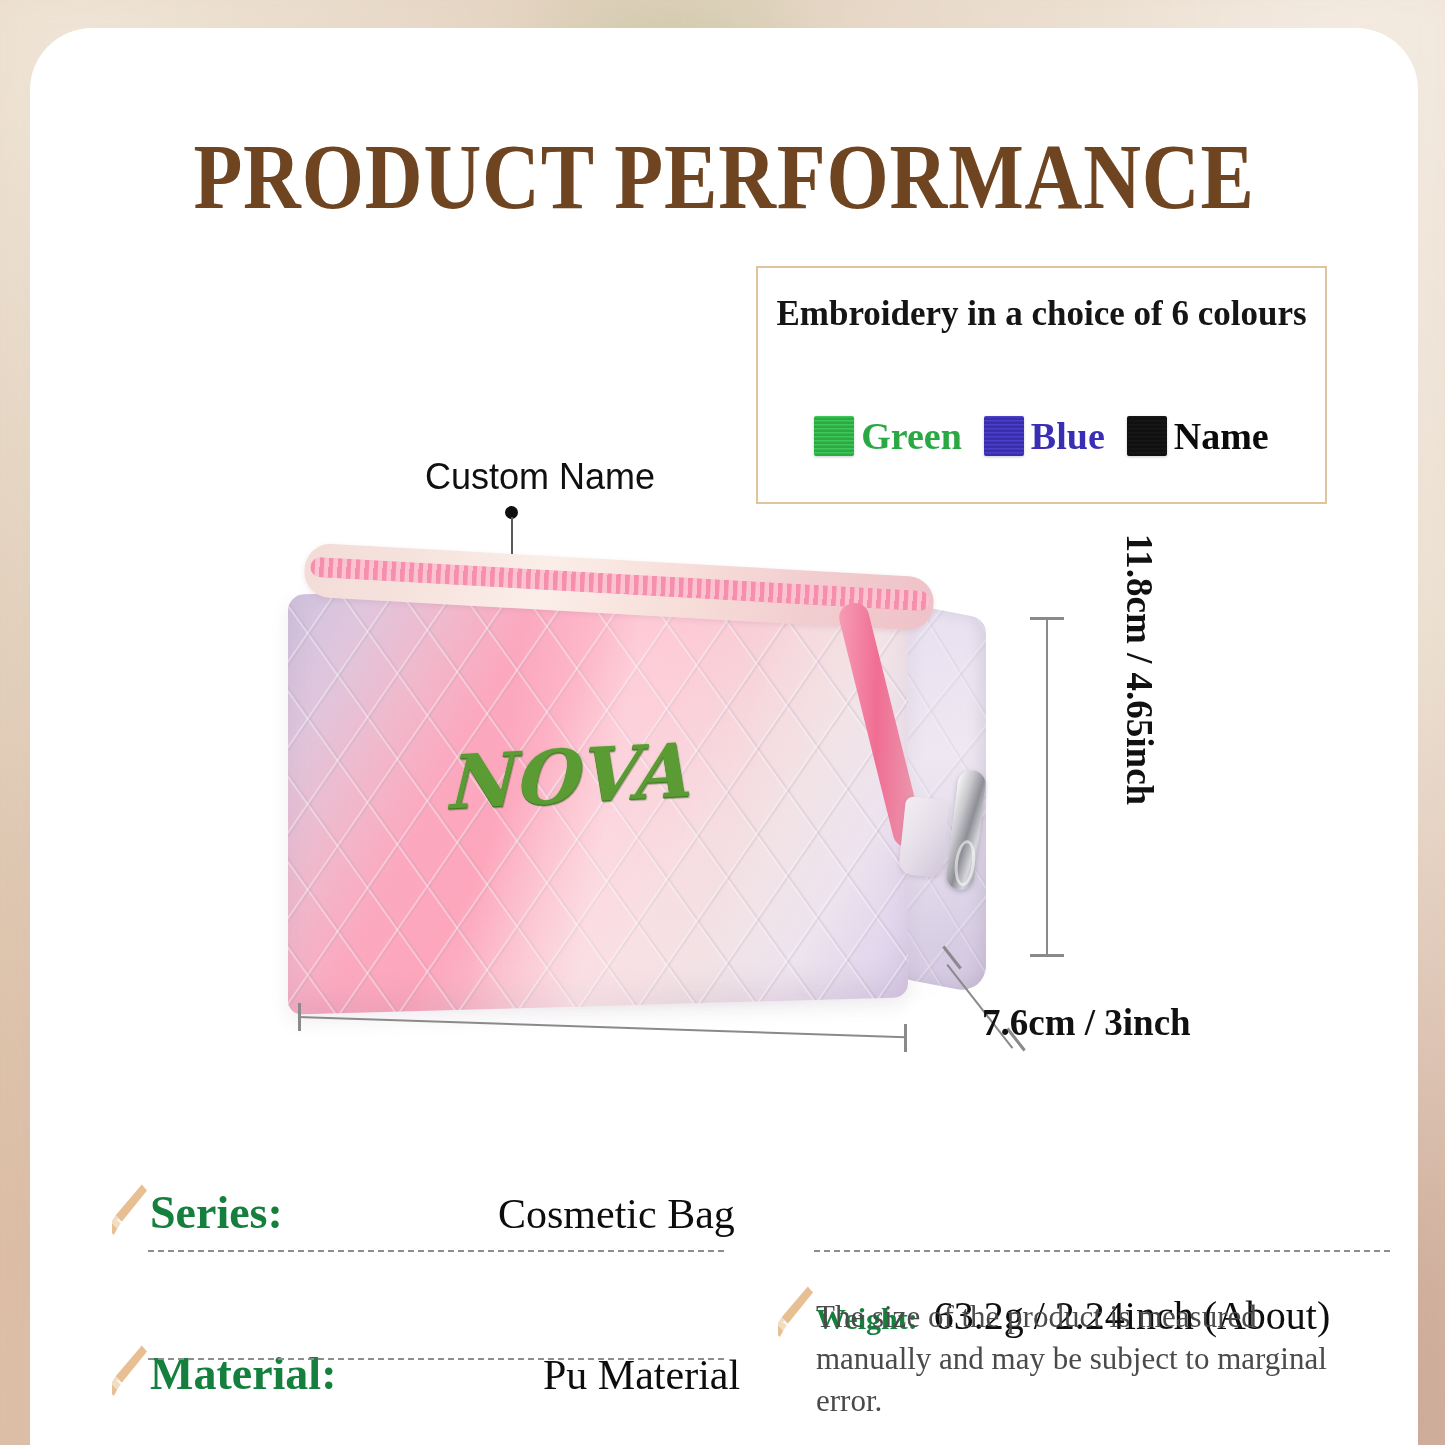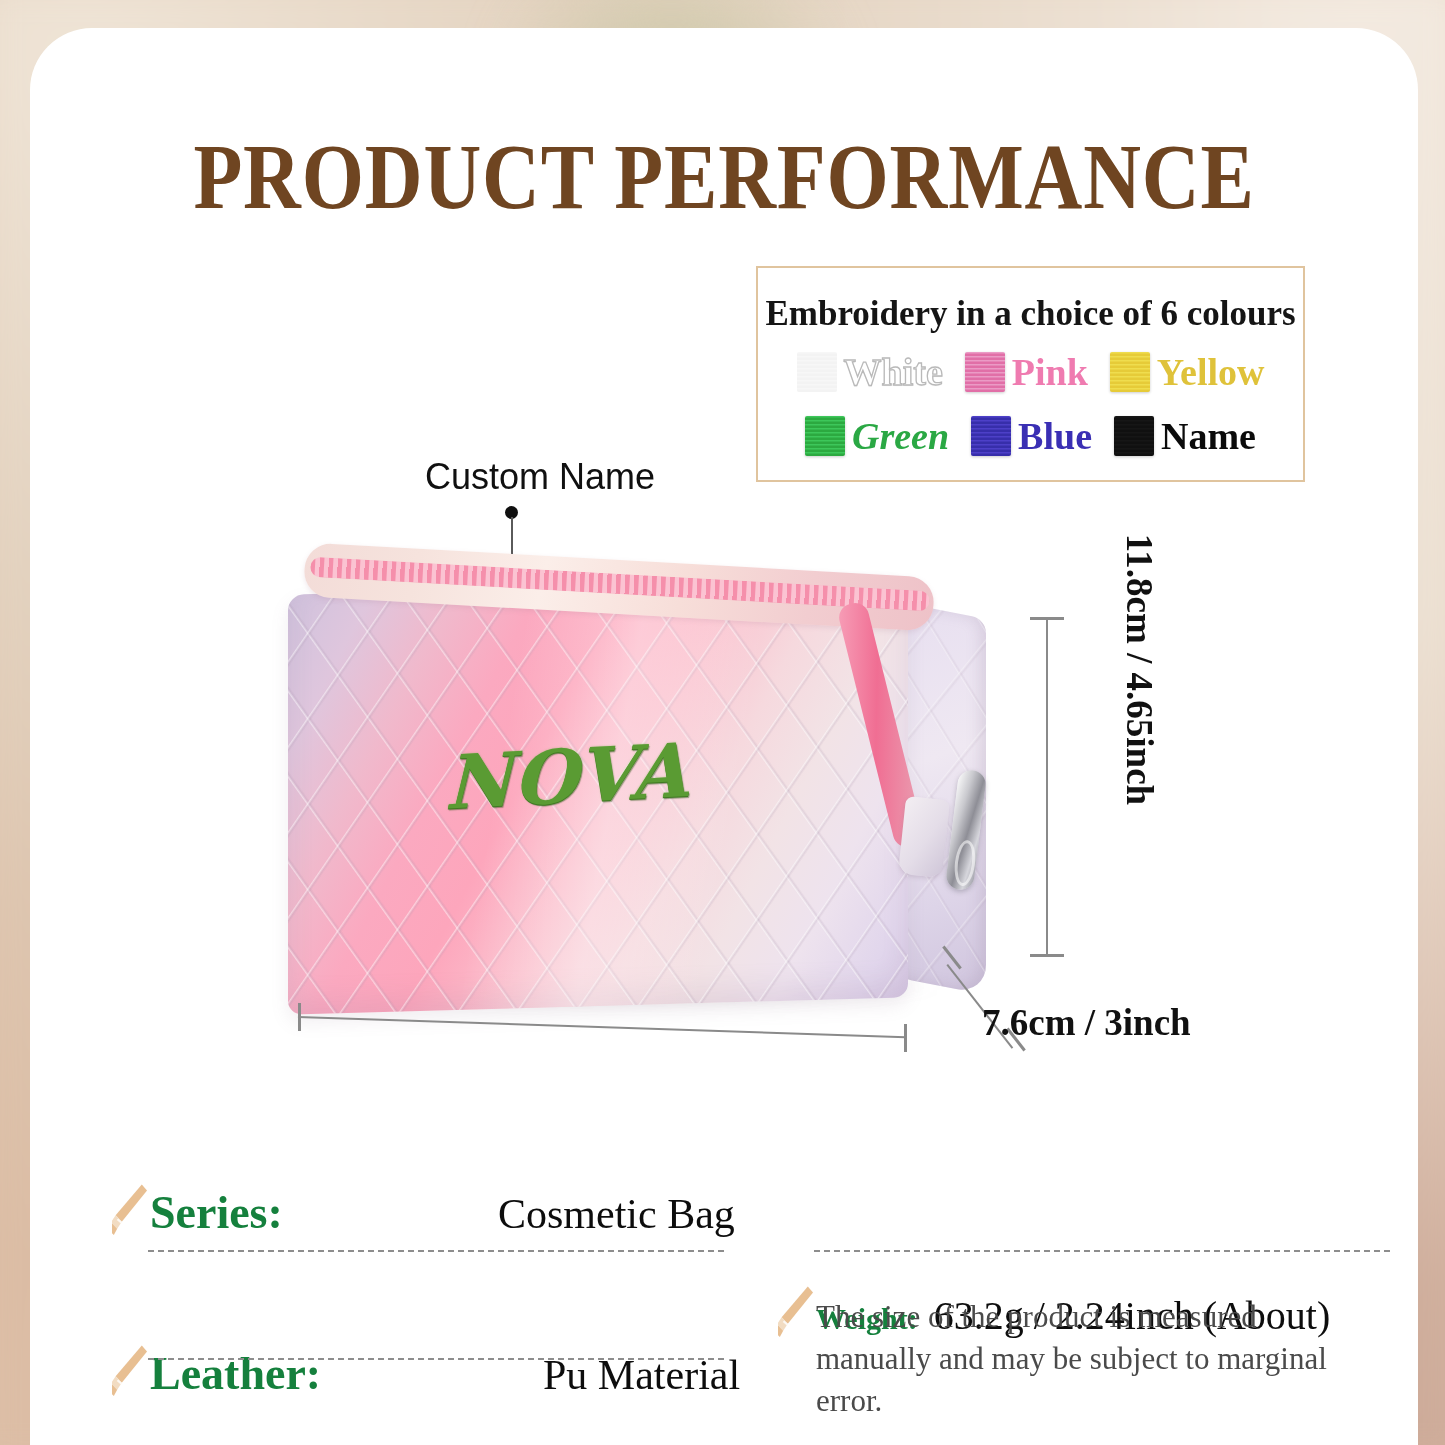--- a/index.html
+++ b/index.html
@@ -41,21 +41,21 @@
     font-family:"Liberation Serif",serif;
     font-weight:bold;font-size:93px;letter-spacing:1px;
     color:#6f4521;
     transform:scaleX(.86);transform-origin:50% 50%;
     white-space:nowrap;
   }
   
   #emb-box{
     position:absolute;left:726px;top:238px;width:545px;height:212px;
     border:2px solid #e0c49e;background:#fff;
-    padding:0;
+    padding:11px;
   }
   #emb-title{
     position:absolute;left:0;top:26px;width:100%;text-align:center;
     font-size:35px;font-weight:bold;color:#151515;
     font-family:"Liberation Serif",serif;
   }
   .emb-row{
     position:absolute;left:0;width:100%;display:flex;justify-content:center;
     align-items:center;gap:6px;
   }
@@ -265,39 +265,25 @@
   <div class="bg-leaf"></div>
 </div>
 
 <div id="card">
 
   <div id="title" style="color: rgb(111, 69, 33);">PRODUCT PERFORMANCE</div>
 
   <div id="emb-box" style="border-color: rgb(224, 196, 158);">
     <div id="emb-title">Embroidery in a choice of 6 colours</div>
 
-    <div class="emb-row r1">
-      <div class="emb-item">
-        <span class="sw" id="sw-white" style="background-color: rgb(244, 244, 244);"></span>
-        <span class="emb-label white-lbl" id="lbl-white" style="color: rgb(255, 255, 255);">White</span>
-      </div>
-      <div class="emb-item">
-        <span class="sw shadow" id="sw-pink" style="background-color: rgb(227, 119, 173);"></span>
-        <span class="emb-label" id="lbl-pink" style="color: rgb(239, 123, 176);">Pink</span>
-      </div>
-      <div class="emb-item">
-        <span class="sw shadow" id="sw-yellow" style="background-color: rgb(232, 206, 60);"></span>
-        <span class="emb-label" id="lbl-yellow" style="color: rgb(223, 194, 58);">Yellow</span>
-      </div>
-    </div>
 
     <div class="emb-row r2">
       <div class="emb-item">
         <span class="sw shadow" id="sw-green" style="background-color: rgb(47, 175, 69);"></span>
-        <span class="emb-label" id="lbl-green" style="color: rgb(42, 168, 68); font-style: italic;">Green</span>
+        <span class="emb-label" id="lbl-green" style="color: rgb(42, 168, 68);">Green</span>
       </div>
       <div class="emb-item">
         <span class="sw shadow" id="sw-blue" style="background-color: rgb(59, 49, 176);"></span>
         <span class="emb-label" id="lbl-blue" style="color: rgb(58, 47, 180);">Blue</span>
       </div>
       <div class="emb-item">
         <span class="sw shadow" id="sw-black" style="background-color: rgb(17, 17, 17);"></span>
         <span class="emb-label" id="lbl-black" style="color: rgb(11, 11, 11);">Name</span>
       </div>
     </div>
@@ -358,21 +344,21 @@
     <span class="brush" id="brush-material">
       <svg viewBox="0 0 36 62" width="36" height="62" aria-hidden="true">
         <g transform="rotate(20 18 31)">
           <path d="M20 2 L27 6 L14 44 L6 40 Z" fill="#e8bf92"></path>
           <path d="M6 40 L14 44 L12 52 L4 48 Z" fill="#f2dcc2"></path>
           <path d="M4 48 L12 52 L11 59 L3 56 Z" fill="#e8bf92"></path>
           <path d="M9 43 L14 45" stroke="#ffffff" stroke-width="2" opacity=".8"></path>
         </g>
       </svg>
     </span>
-    <span class="spec-key">Leather:</span>
+    <span class="spec-key">Material:</span>
     <span class="spec-val">Pu Material</span>
   </div>
   <div class="dashline" id="dash-material"></div>
 
   <div class="spec spec-row" id="spec-weight">
     <span class="brush" id="brush-weight">
       <svg viewBox="0 0 36 62" width="36" height="62" aria-hidden="true">
         <g transform="rotate(20 18 31)">
           <path d="M20 2 L27 6 L14 44 L6 40 Z" fill="#e8bf92"></path>
           <path d="M6 40 L14 44 L12 52 L4 48 Z" fill="#f2dcc2"></path>

